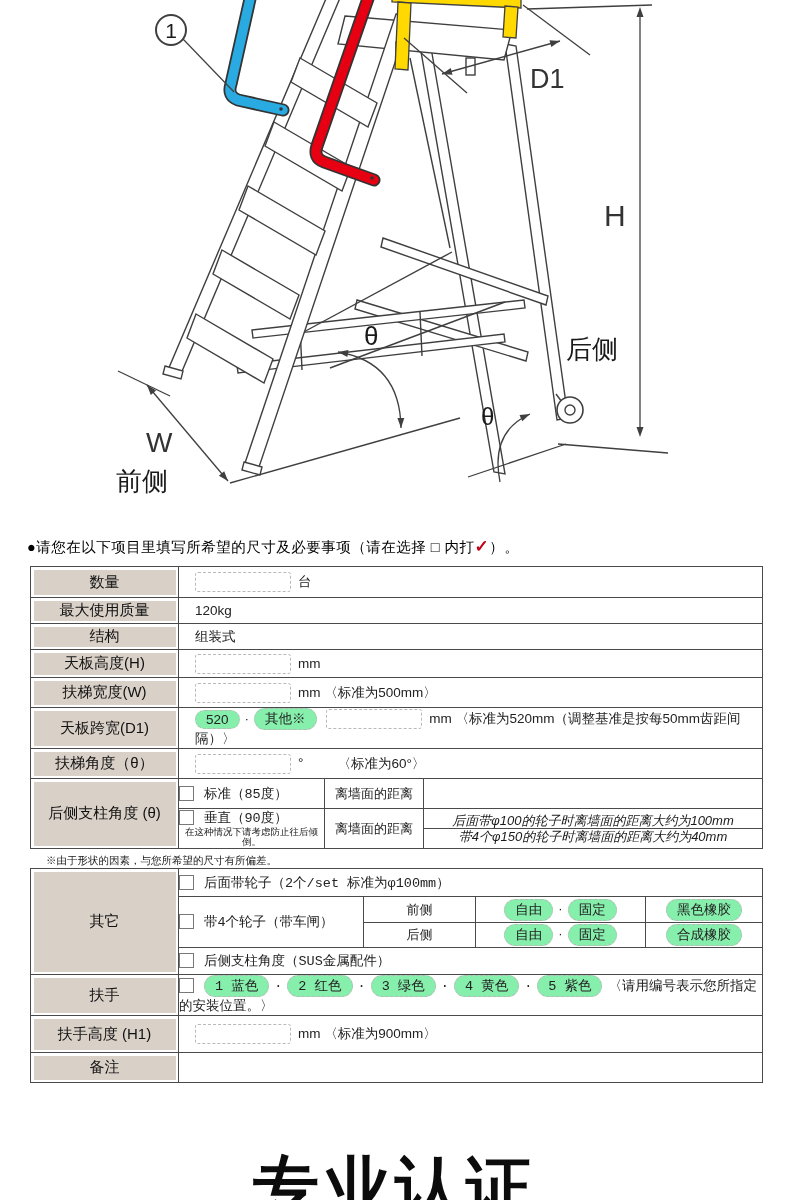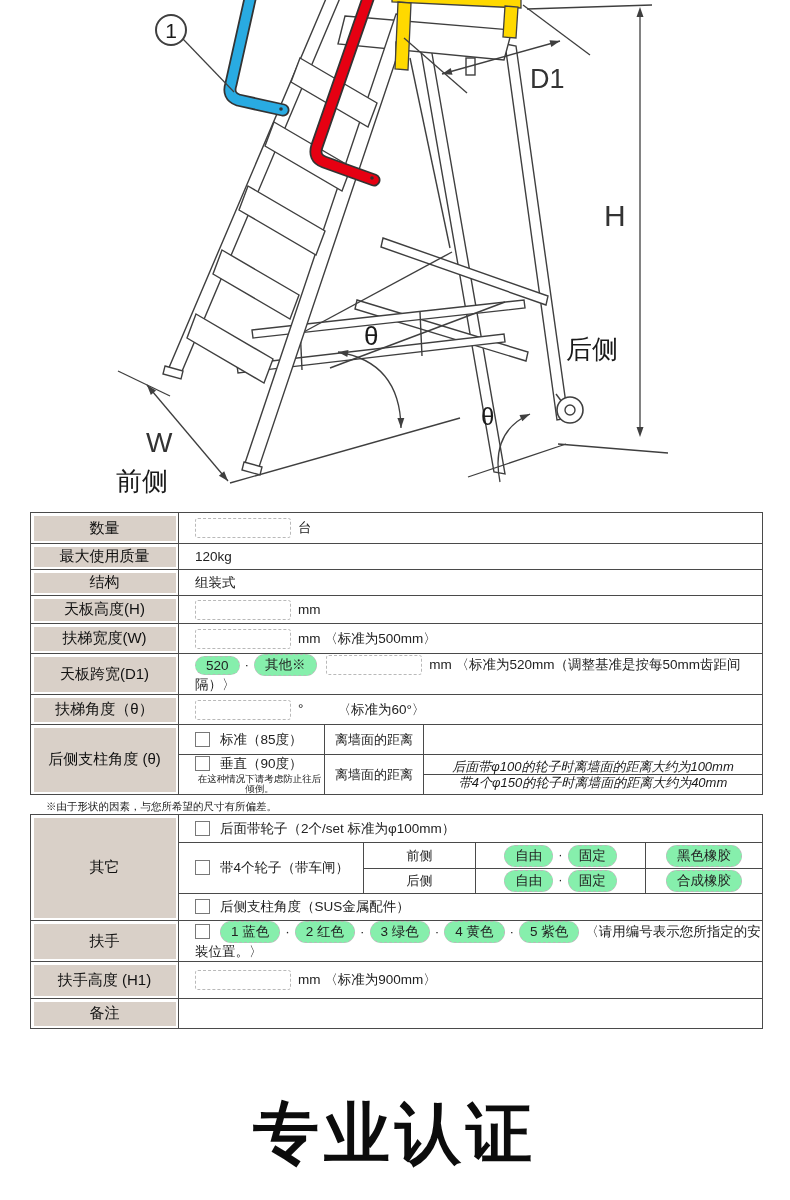--- a/index.html
+++ b/index.html
@@ -14,21 +14,21 @@
   .intro-line { margin:24px 0 9px 27px; font-size:14.5px; color:#000; letter-spacing:0.5px; }
   .red-check { color:#c40016; font-weight:bold; font-size:17px; }
 
   table.form { border-collapse:collapse; margin-left:30px; width:732px; table-layout:fixed; background:#fff; }
   table.form th, table.form td { border:1px solid #4a4a4a; overflow:hidden;margin-top:16px; }
   th.hdr {
     background:#d9d0c8; background-clip:content-box; padding:3px;
     font-size:15px; font-weight:normal; text-align:center; color:#111;
   }
   td.content { padding-left:16px; font-size:13.5px; color:#222; background:#fff; }
-  td.opt-cell { padding-left:16px; font-size:13.5px; color:#222; }
+  td.opt-cell { padding-left:0; font-size:13.5px; color:#222;font-family:Liberation Mono, monospace; }
   td.center-cell { text-align:center; font-size:13px; color:#222; }
   .dash-box {
     display:inline-block; width:96px; height:20px; border:1.5px dashed #b9b9b9;
     border-radius:3px; background:#fff; vertical-align:middle; margin-right:7px;
   }
   .pill {
     display:inline-block; border:1.5px dashed #b9b9b9; border-radius:12px;
     padding:1px 10px; font-size:13.5px; background:#86efac; vertical-align:middle; color:#222;
   }
   .dot { margin:0 5px; }
@@ -157,20 +157,21 @@
       <text x="364" y="345" font-size="26" fill="#1a1a1a">θ</text>
     </g>
 
     <g>
       <path d="M500,482 Q490,432 530,414" stroke="#3f3f3f" stroke-width="1.3" fill="none"></path>
       <polygon points="530,414 522.3,421.3 519.5,414.9" fill="#3f3f3f"></polygon>
       <text x="481" y="425" font-size="24" fill="#1a1a1a">θ</text>
     </g>
   </svg>
 
+  <div class="intro-line"><span>●请您在以下项目里填写所希望的尺寸及必要事项（请在选择 □ 内打</span><span class="red-check">✓</span><span>）。</span></div>
 
   <table class="form">
     <colgroup>
         <col style="width:148px">
         <col style="width:146px">
         <col style="width:99px">
         <col style="width:339px">
       </colgroup>
     <tbody>
         <tr style="height:31px">

